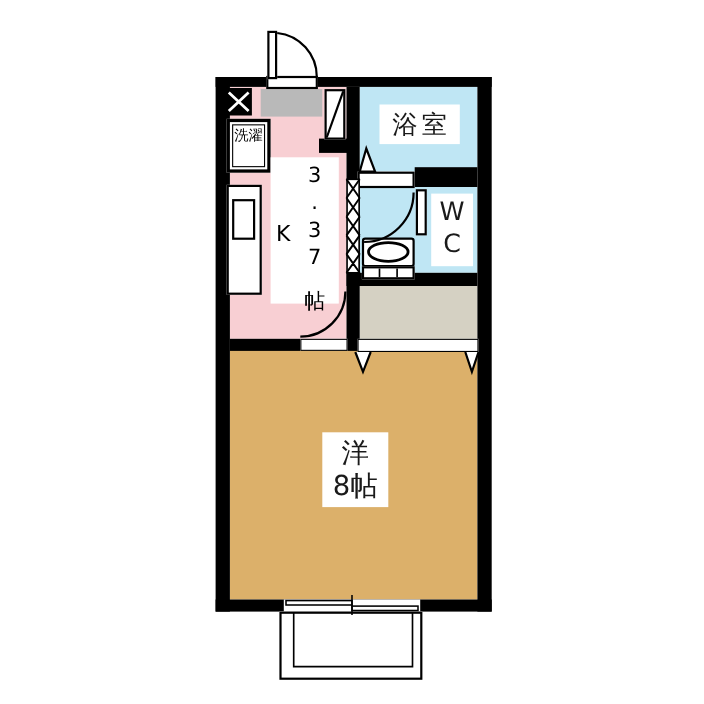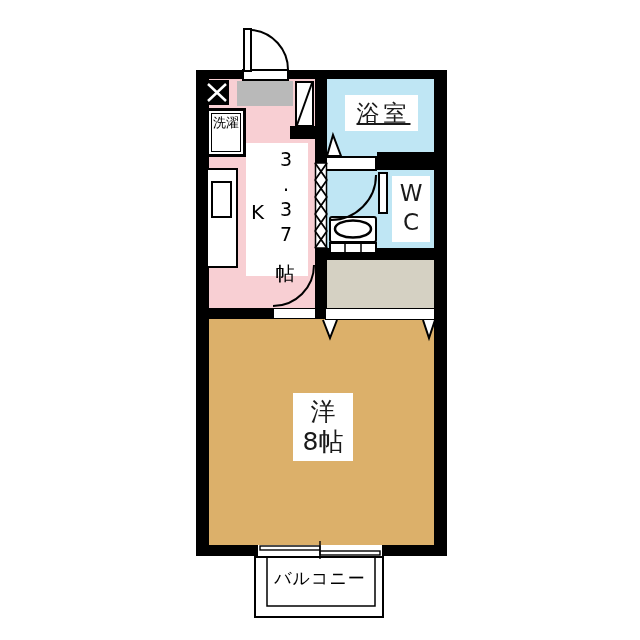--- a/index.html
+++ b/index.html
@@ -105,36 +105,33 @@
     <path d="M312 83 L297 125" stroke="#000" stroke-width="2"></path>
     <g>
       <rect x="260" y="546" width="60" height="4" fill="#fff" stroke="#000" stroke-width="1.4"></rect>
       <rect x="320" y="551" width="60" height="4" fill="#fff" stroke="#000" stroke-width="1.4"></rect>
       <path d="M320 541 L320 559" stroke="#000" stroke-width="1.4"></path>
     </g>
     <path d="M267 557 L267 606 L375 606 L375 557" fill="none" stroke="#000" stroke-width="1.5"></path>
     <path d="M208 84 L226 101 M226 84 L208 101" stroke="#fff" stroke-width="2.5"></path>
   </svg>
 
-  <div class="abs labelbox" style="left:345px; top:95px; width:73px; height:36px;text-decoration:underline;">
+  <div class="abs labelbox" style="left:345px; top:95px; width:73px; height:36px;">
     <span class="t-bath">浴室</span>
   </div>
 
   <div class="abs labelbox" style="left:392px; top:176px; width:38px; height:66px;">
     <span class="t-vert t-wc">WC</span>
   </div>
 
 
   <div class="abs k-box" style="left:246px; top:143px; width:62px; height:133px;">
     <span class="k-letter">K</span>
     <span class="k-size">3.37帖</span>
   </div>
 
   <div class="abs labelbox" style="left:293px; top:393px; width:60px; height:68px; flex-direction:column;">
     <span class="t-west">洋</span>
     <span class="t-west">8帖</span>
   </div>
 
-  <div class="abs" style="left:262px; top:566px; width:116px; height:24px; z-index:5; display:flex; align-items:center; justify-content:center;">
-    <span class="t-balc">バルコニー</span>
-  </div>
 
 </div>
 
 </body></html>

